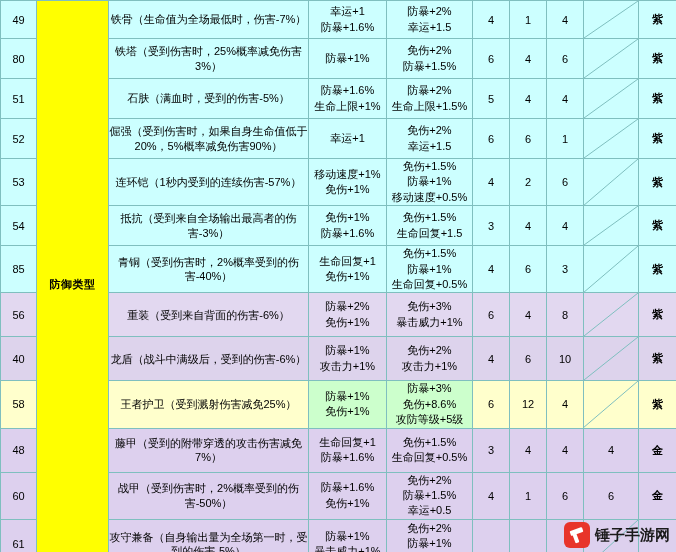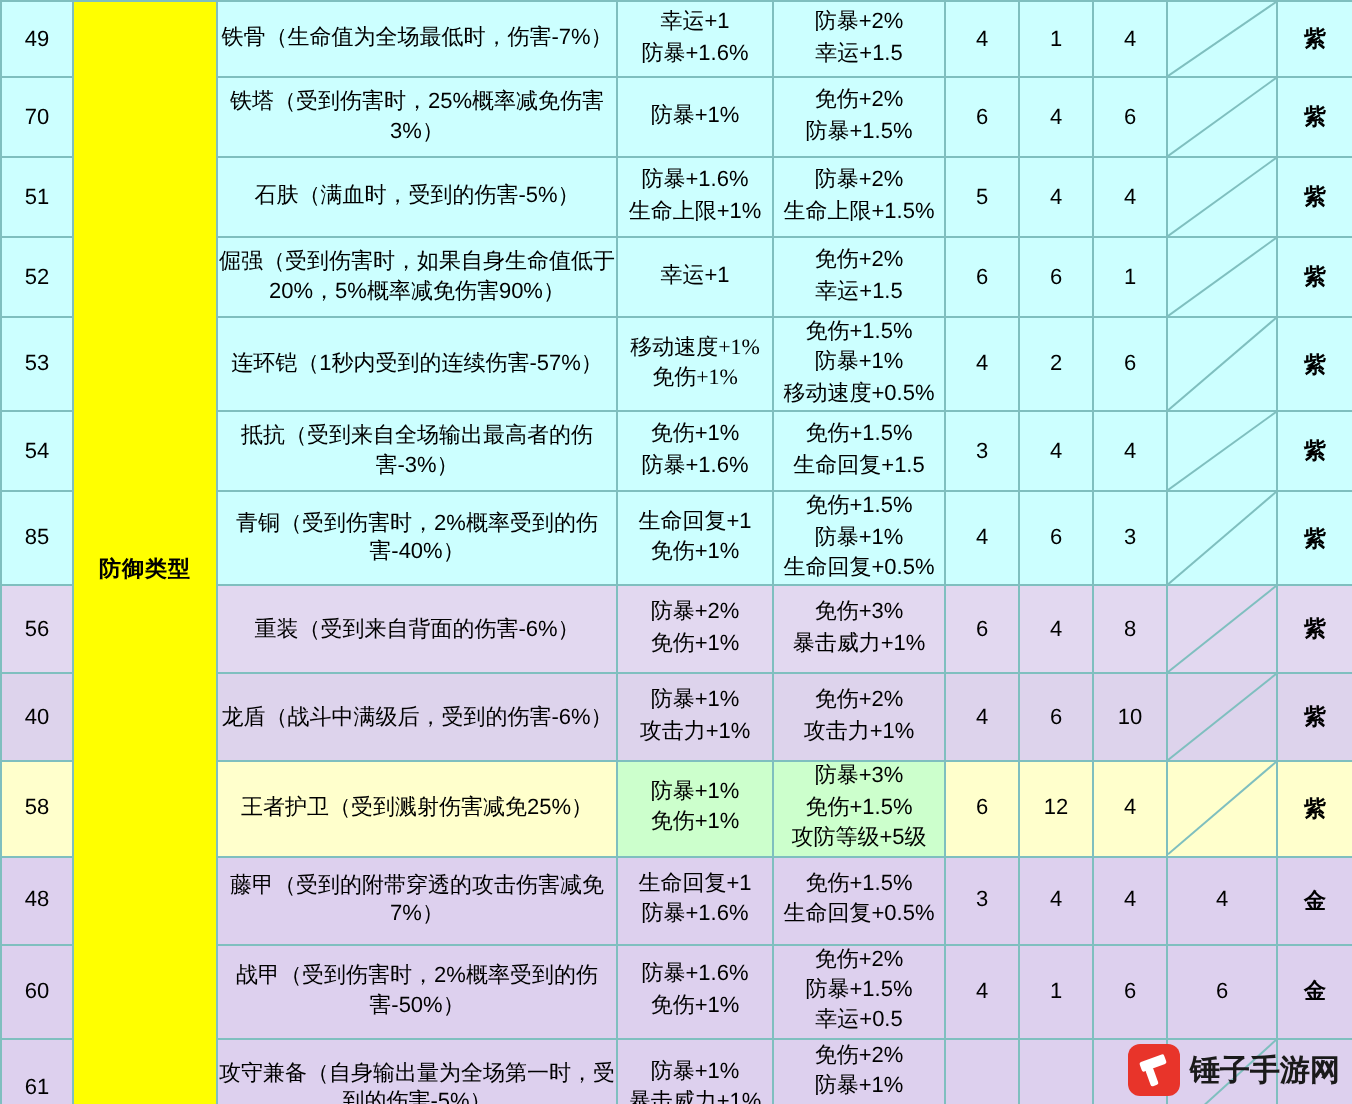--- a/index.html
+++ b/index.html
@@ -185,21 +185,21 @@
           <td class="cell-num">1</td>
           <td class="cell-num">4</td>
           <td class="cell-blank">
             <svg class="slash" viewBox="0 0 100 100" preserveAspectRatio="none">
               <line x1="0" y1="100" x2="100" y2="0" stroke="#7fbfbf" stroke-width="1" vector-effect="non-scaling-stroke"></line>
             </svg>
           </td>
           <td class="cell-rank rank-purple">紫</td>
         </tr>
         <tr class="row " style="height: 40px;">
-          <td class="cell-idx">70</td>
+          <td class="cell-idx">80</td>
           <td class="cell-name">铁塔（受到伤害时，25%概率减免伤害3%）</td>
           <td class="cell-attr" style="white-space: pre-line;">防暴+1%</td>
           <td class="cell-attr" style="white-space: pre-line;">免伤+2%
 防暴+1.5%</td>
           <td class="cell-num">6</td>
           <td class="cell-num">4</td>
           <td class="cell-num">6</td>
           <td class="cell-blank">
             <svg class="slash" viewBox="0 0 100 100" preserveAspectRatio="none">
               <line x1="0" y1="100" x2="100" y2="0" stroke="#7fbfbf" stroke-width="1" vector-effect="non-scaling-stroke"></line>
@@ -236,21 +236,21 @@
           <td class="cell-blank">
             <svg class="slash" viewBox="0 0 100 100" preserveAspectRatio="none">
               <line x1="0" y1="100" x2="100" y2="0" stroke="#7fbfbf" stroke-width="1" vector-effect="non-scaling-stroke"></line>
             </svg>
           </td>
           <td class="cell-rank rank-purple">紫</td>
         </tr>
         <tr class="row " style="height: 44px;">
           <td class="cell-idx">53</td>
           <td class="cell-name">连环铠（1秒内受到的连续伤害-57%）</td>
-          <td class="cell-attr" style="white-space: pre-line; font-family: Liberation Serif, serif;">移动速度+1%
+          <td class="cell-attr" style="white-space: pre-line;">移动速度+1%
 免伤+1%</td>
           <td class="cell-attr" style="white-space: pre-line;">免伤+1.5%
 防暴+1%
 移动速度+0.5%</td>
           <td class="cell-num">4</td>
           <td class="cell-num">2</td>
           <td class="cell-num">6</td>
           <td class="cell-blank">
             <svg class="slash" viewBox="0 0 100 100" preserveAspectRatio="none">
               <line x1="0" y1="100" x2="100" y2="0" stroke="#7fbfbf" stroke-width="1" vector-effect="non-scaling-stroke"></line>
@@ -326,21 +326,21 @@
             </svg>
           </td>
           <td class="cell-rank rank-purple">紫</td>
         </tr>
         <tr class="row v-yellow" style="height: 40px;">
           <td class="cell-idx">58</td>
           <td class="cell-name">王者护卫（受到溅射伤害减免25%）</td>
           <td class="cell-attr" style="white-space: pre-line;">防暴+1%
 免伤+1%</td>
           <td class="cell-attr" style="white-space: pre-line;">防暴+3%
-免伤+1.5%
+免伤+8.6%
 攻防等级+5级</td>
           <td class="cell-num">6</td>
           <td class="cell-num">12</td>
           <td class="cell-num">4</td>
           <td class="cell-blank">
             <svg class="slash" viewBox="0 0 100 100" preserveAspectRatio="none">
               <line x1="0" y1="100" x2="100" y2="0" stroke="#7fbfbf" stroke-width="1" vector-effect="non-scaling-stroke"></line>
             </svg>
           </td>
           <td class="cell-rank rank-purple">紫</td>

